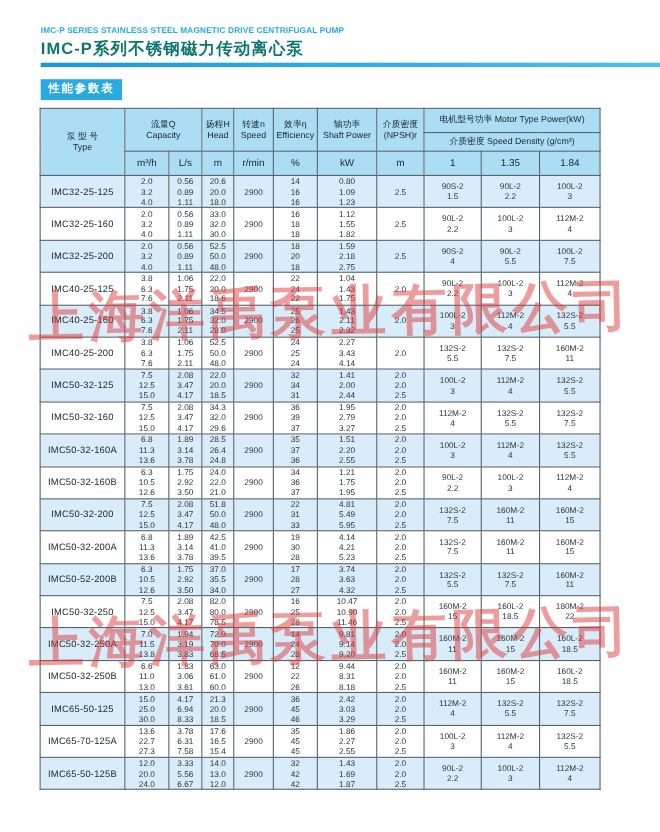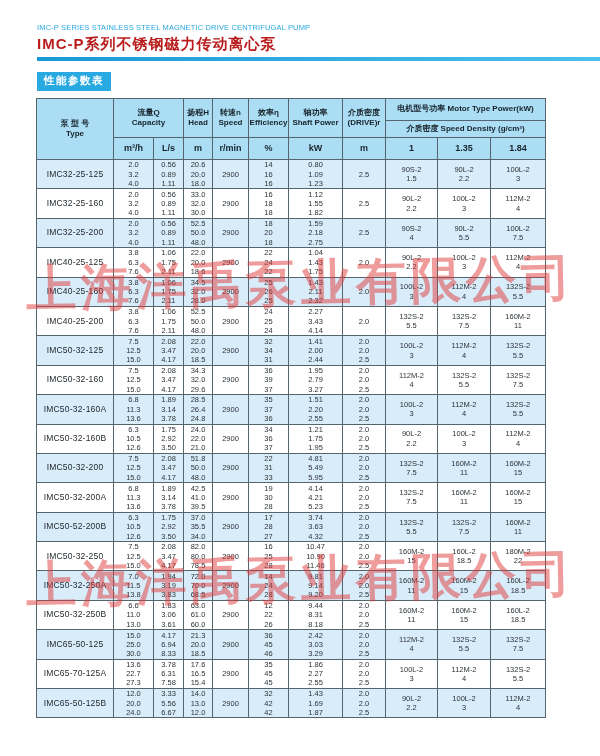--- a/index.html
+++ b/index.html
@@ -1,32 +1,32 @@
 <!DOCTYPE html>
 <html><head>
 <meta charset="utf-8">
 <style>
   html,body { margin:0; padding:0; }
   body {
     width:600px; height:756px; position:relative; background:#ffffff;
     font-family:"Liberation Sans","DejaVu Sans",sans-serif; overflow:hidden;
   }
   .page-header { position:absolute; left:37px; top:23px; width:560px; }
-  .eng-title { color:#29a9e1; font-size:7.5px; font-weight:normal; letter-spacing:0.15px; }
-  .cn-title  { color:#b91c1c; font-size:15px; font-weight:bold; margin-top:3px; letter-spacing:1px; }
+  .eng-title { color:#29a9e1; font-size:7.5px; font-weight:bold; letter-spacing:0.15px; }
+  .cn-title  { color:#0f766e; font-size:15px; font-weight:bold; margin-top:3px; letter-spacing:1px; }
   .title-bar { position:absolute; left:37px; top:57px; width:563px; height:4px;
                background:linear-gradient(90deg,#1899d6,#4cc0ee); }
   .param-badge { position:absolute; left:37px; top:72px; background:#29a9e1; color:#ffffff;
                font-size:10.5px; font-weight:bold; padding:2px 7px 3px; letter-spacing:1.5px; }
 
   table.perf { position:absolute; left:36px; top:98px; width:509px;
                border-collapse:collapse; table-layout:fixed;
                border:1.5px solid #45545d; text-align:center; }
   th, td { border:1px solid #55656e; padding:0; overflow:hidden; }
-  thead th { background:#abddf4; font-weight:bold; color:#17242b;
+  thead th { background:#abddf4; font-weight:normal; color:#17242b;
              font-size:8px; line-height:1.3; }
   thead tr.h-group  { height:22px; }
   thead tr.h-density{ height:17px; }
   thead tr.h-units  { height:22px; }
   thead .units th { font-size:9px; }
   .th2 span { display:block; }
   tbody tr { height:29.4px; }
   tbody tr.alt td { background:#d9ecf9; }
   tbody td { font-size:7.5px; line-height:9.3px; color:#2c3338; background:#ffffff; }
   tbody td.type-cell { font-size:8.5px; letter-spacing:0.2px; color:#1d2428; }
@@ -82,21 +82,21 @@
       <th class="th2" rowspan="2">
         <span>效率η</span>
         <span>Efficiency</span>
       </th>
       <th class="th2" rowspan="2">
         <span>轴功率</span>
         <span>Shaft Power</span>
       </th>
       <th class="th2" rowspan="2">
         <span>介质密度</span>
-        <span>(DRIVE)r</span>
+        <span>(NPSH)r</span>
       </th>
       <th colspan="3">电机型号功率 Motor Type Power(kW)</th>
     </tr>
     <tr class="h-density">
       <th colspan="3">介质密度 Speed Density (g/cm³)</th>
     </tr>
     <tr class="h-units units">
       <th>m³/h</th>
       <th>L/s</th>
       <th>m</th>

